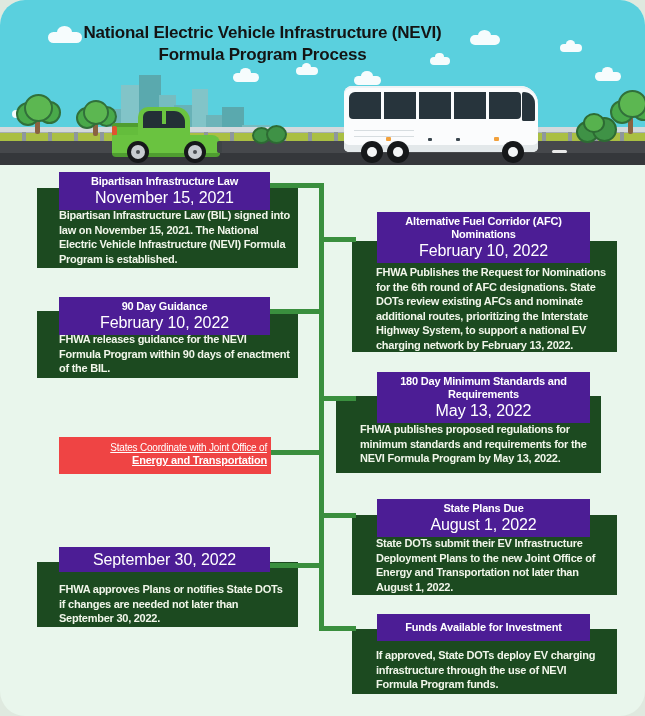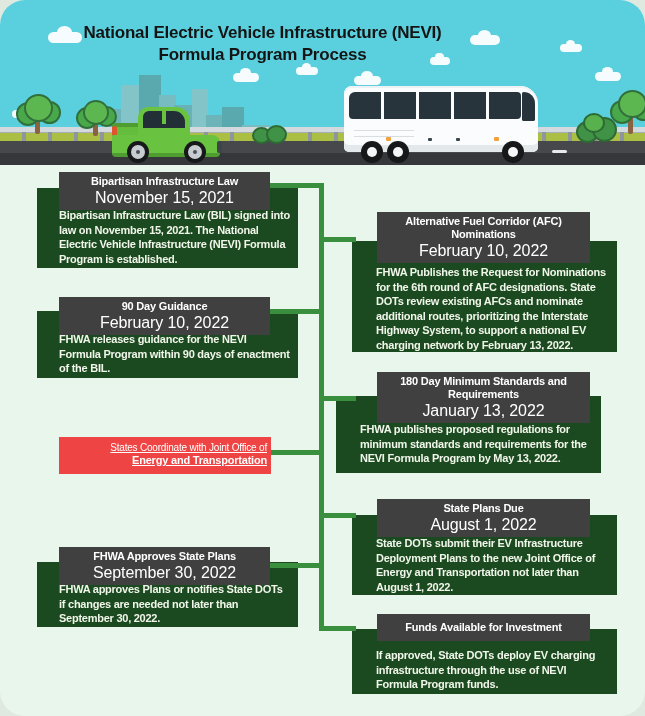--- a/index.html
+++ b/index.html
@@ -50,21 +50,21 @@
   .bus .marker1{left:42px;} .bus .marker2{left:150px;}
   .bus .vent{position:absolute;top:52px;width:4px;height:3px;background:#3a464e;border-radius:1px;}
   .bus .luggage{position:absolute;left:10px;top:44px;width:60px;height:5px;border-top:1px solid #d7dde0;border-bottom:1px solid #d7dde0;}
   .bus .hub{background:#f4f6f7;border-radius:50%;position:absolute;left:6px;top:6px;width:10px;height:10px;}
   
   .title{position:absolute;left:50px;top:22px;width:425px;text-align:center;z-index:5;
     font-weight:bold;font-size:17px;line-height:1.28;color:#141414;letter-spacing:-0.2px;}
   
   .line{position:absolute;background:#3a8f3e;z-index:4;}
   
-  .hdr{position:absolute;background:#404040;color:#ffffff;text-align:center;z-index:5;
+  .hdr{position:absolute;background:#4c1d95;color:#ffffff;text-align:center;z-index:5;
     padding:3px 4px;box-sizing:border-box;}
   .hdr .t{display:block;font-weight:bold;font-size:11px;line-height:1.18;letter-spacing:-0.2px;}
   .hdr .d{display:block;font-weight:normal;font-size:16px;line-height:1.2;letter-spacing:-0.1px;}
   .bodybox{position:absolute;background:#1c4a20;color:#f1f6ea;z-index:3;
     font-weight:bold;font-size:11px;line-height:1.32;letter-spacing:-0.25px;box-sizing:border-box;}
   .bodybox.left{padding-left:22px;padding-right:8px;}
   .bodybox.right{padding-left:24px;padding-right:8px;}
   .singlebox{position:absolute;background:#ef4444;color:#fff;text-align:right;z-index:5;
     box-sizing:border-box;padding:4px 4px;text-decoration:underline;}
   .singlebox .s1{display:block;font-weight:normal;font-size:10px;line-height:1.3;letter-spacing:-0.2px;}
@@ -200,37 +200,36 @@
   <div class="bodybox right" style="left:352px;top:241px;width:265px;height:111px;padding-top:24px;">FHWA Publishes the Request for Nominations for the 6th round of AFC designations.  State DOTs review existing AFCs and nominate additional routes, prioritizing the Interstate Highway System, to support a national EV charging network by February 13, 2022.</div>
 
   <div class="hdr" style="left:59px;top:297px;width:211px;">
     <span class="t">90 Day Guidance</span>
     <span class="d">February 10, 2022</span>
   </div>
   <div class="bodybox left" style="left:37px;top:311px;width:261px;height:67px;padding-top:21px;">FHWA releases guidance for the NEVI Formula Program within 90 days of enactment of the BIL.</div>
 
   <div class="hdr" style="left:377px;top:372px;width:213px;">
     <span class="t">180 Day Minimum Standards and Requirements</span>
-    <span class="d">January 13, 2022</span>
+    <span class="d">May 13, 2022</span>
   </div>
   <div class="bodybox right" style="left:336px;top:396px;width:265px;height:77px;padding-top:26px;">FHWA publishes proposed regulations for minimum standards and requirements for the NEVI Formula Program by May 13, 2022.</div>
 
   <div class="singlebox" style="left:59px;top:437px;width:212px;height:37px;">
     <span class="s1">States Coordinate with Joint Office of</span>
     <span class="s2">Energy and Transportation</span>
   </div>
 
   <div class="hdr" style="left:377px;top:499px;width:213px;">
     <span class="t">State Plans Due</span>
     <span class="d">August 1, 2022</span>
   </div>
   <div class="bodybox right" style="left:352px;top:515px;width:265px;height:80px;padding-top:21px;">State DOTs submit their EV Infrastructure Deployment Plans to the new Joint Office of Energy and Transportation not later than August 1, 2022.</div>
 
   <div class="hdr" style="left:59px;top:547px;width:211px;">
-    <span class="t">FHWA Approves State Plans</span>
     <span class="d">September 30, 2022</span>
   </div>
   <div class="bodybox left" style="left:37px;top:562px;width:261px;height:65px;padding-top:20px;">FHWA approves Plans or notifies State DOTs if changes are needed not later than September 30, 2022.</div>
 
   <div class="hdr" style="left:377px;top:614px;width:213px;padding-top:7px;padding-bottom:7px;">
     <span class="t">Funds Available for Investment</span>
   </div>
   <div class="bodybox right" style="left:352px;top:629px;width:265px;height:65px;padding-top:19px;">If approved, State DOTs deploy EV charging infrastructure through the use of NEVI Formula Program funds.</div>
 
 </div>

